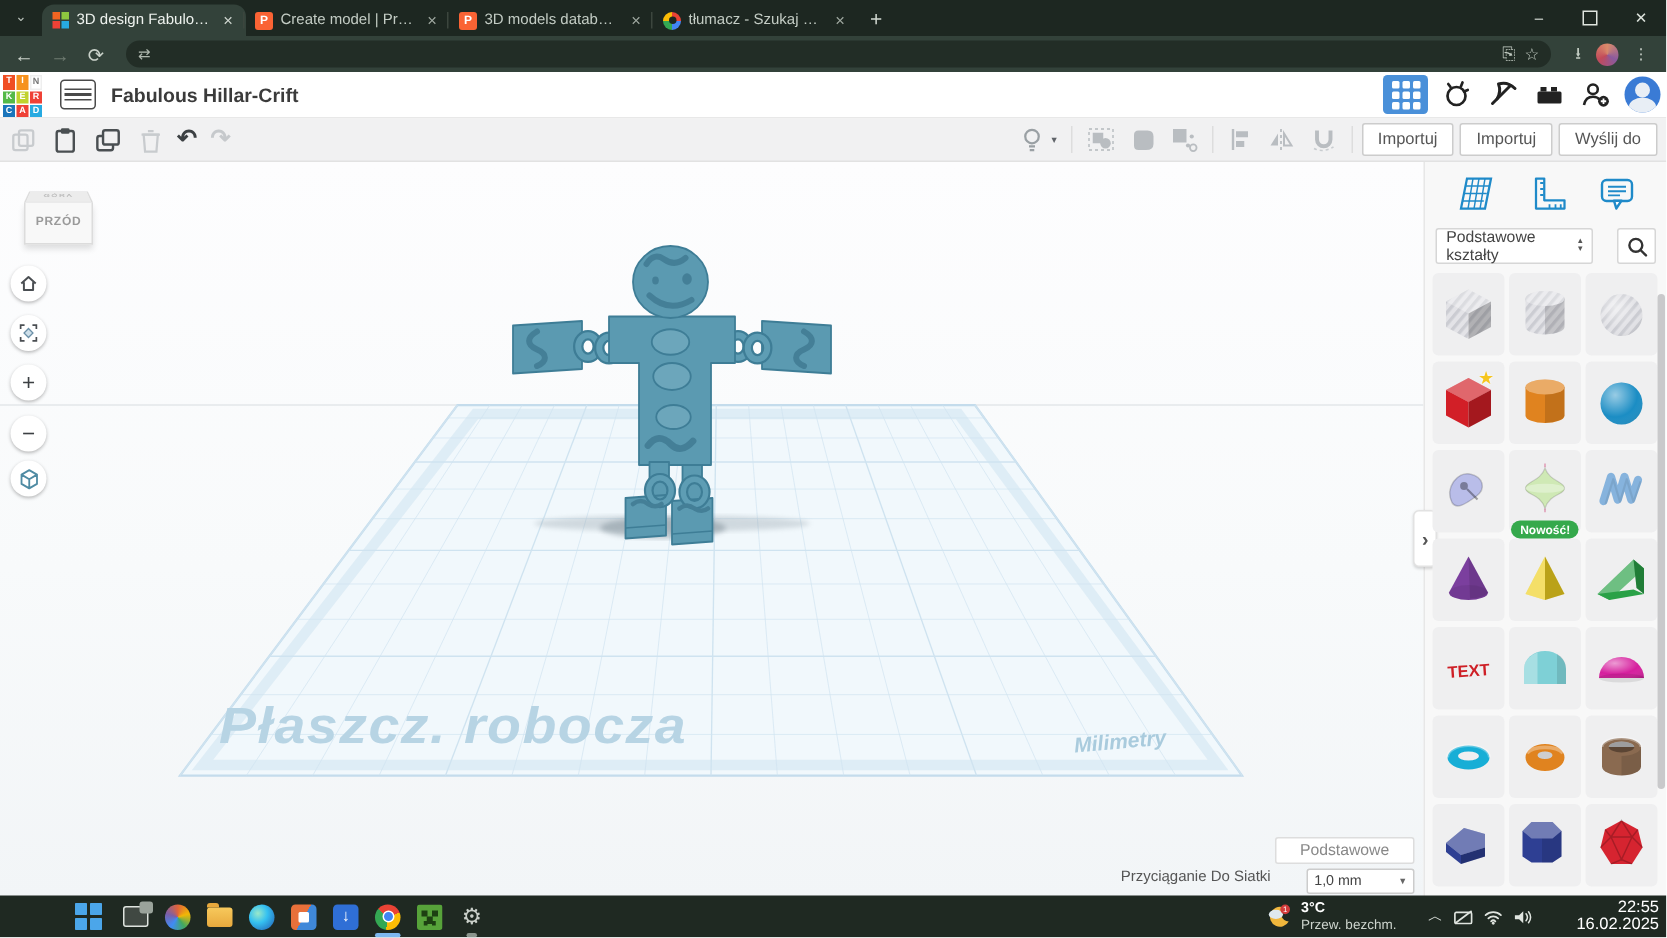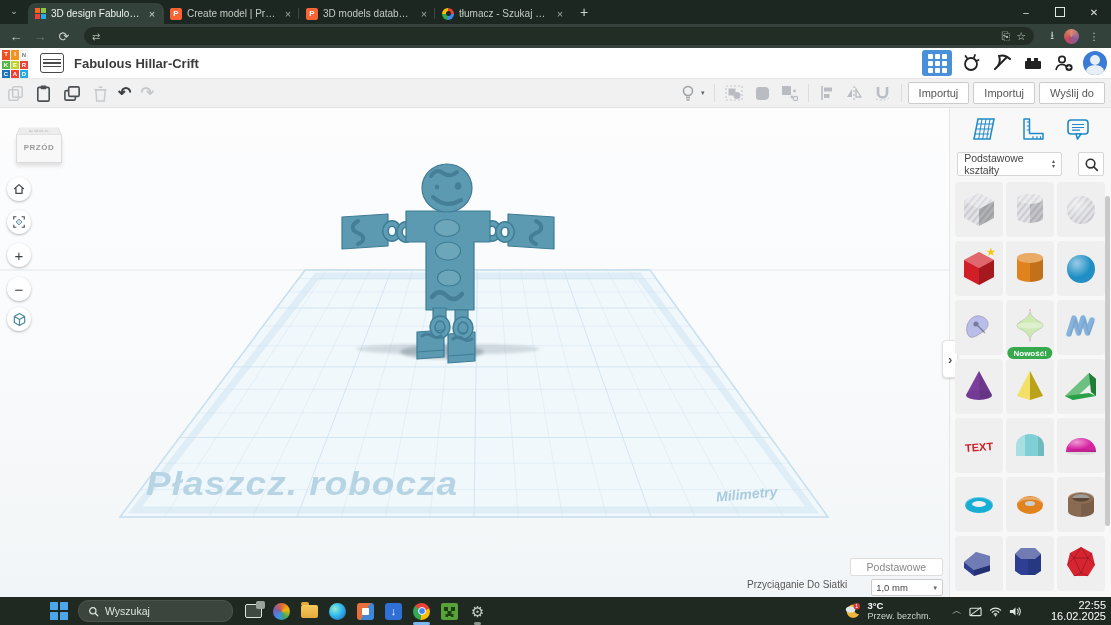--- a/index.html
+++ b/index.html
@@ -654,27 +654,20 @@
     </div>
   </div>
 
   <div id="taskbar">
     <div class="start-btn">
         <i></i>
         <i></i>
         <i></i>
         <i></i>
       </div>
-    <div class="tb-search">
-      <svg width="11" height="11" viewBox="0 0 16 16">
-          <circle cx="7" cy="7" r="4.6" fill="none" stroke="#dfe4df" stroke-width="1.8"></circle>
-          <line x1="10.5" y1="10.5" x2="14.2" y2="14.2" stroke="#dfe4df" stroke-width="1.8" stroke-linecap="round"></line>
-        </svg>
-      <span>Wyszukaj</span>
-    </div>
     <div class="app-icons">
       <div class="tb-icon">
           <span class="ic-taskview"></span>
         </div>
       <div class="tb-icon">
           <span class="ic-widgets"></span>
         </div>
       <div class="tb-icon">
           <span class="ic-folder"></span>
         </div>

